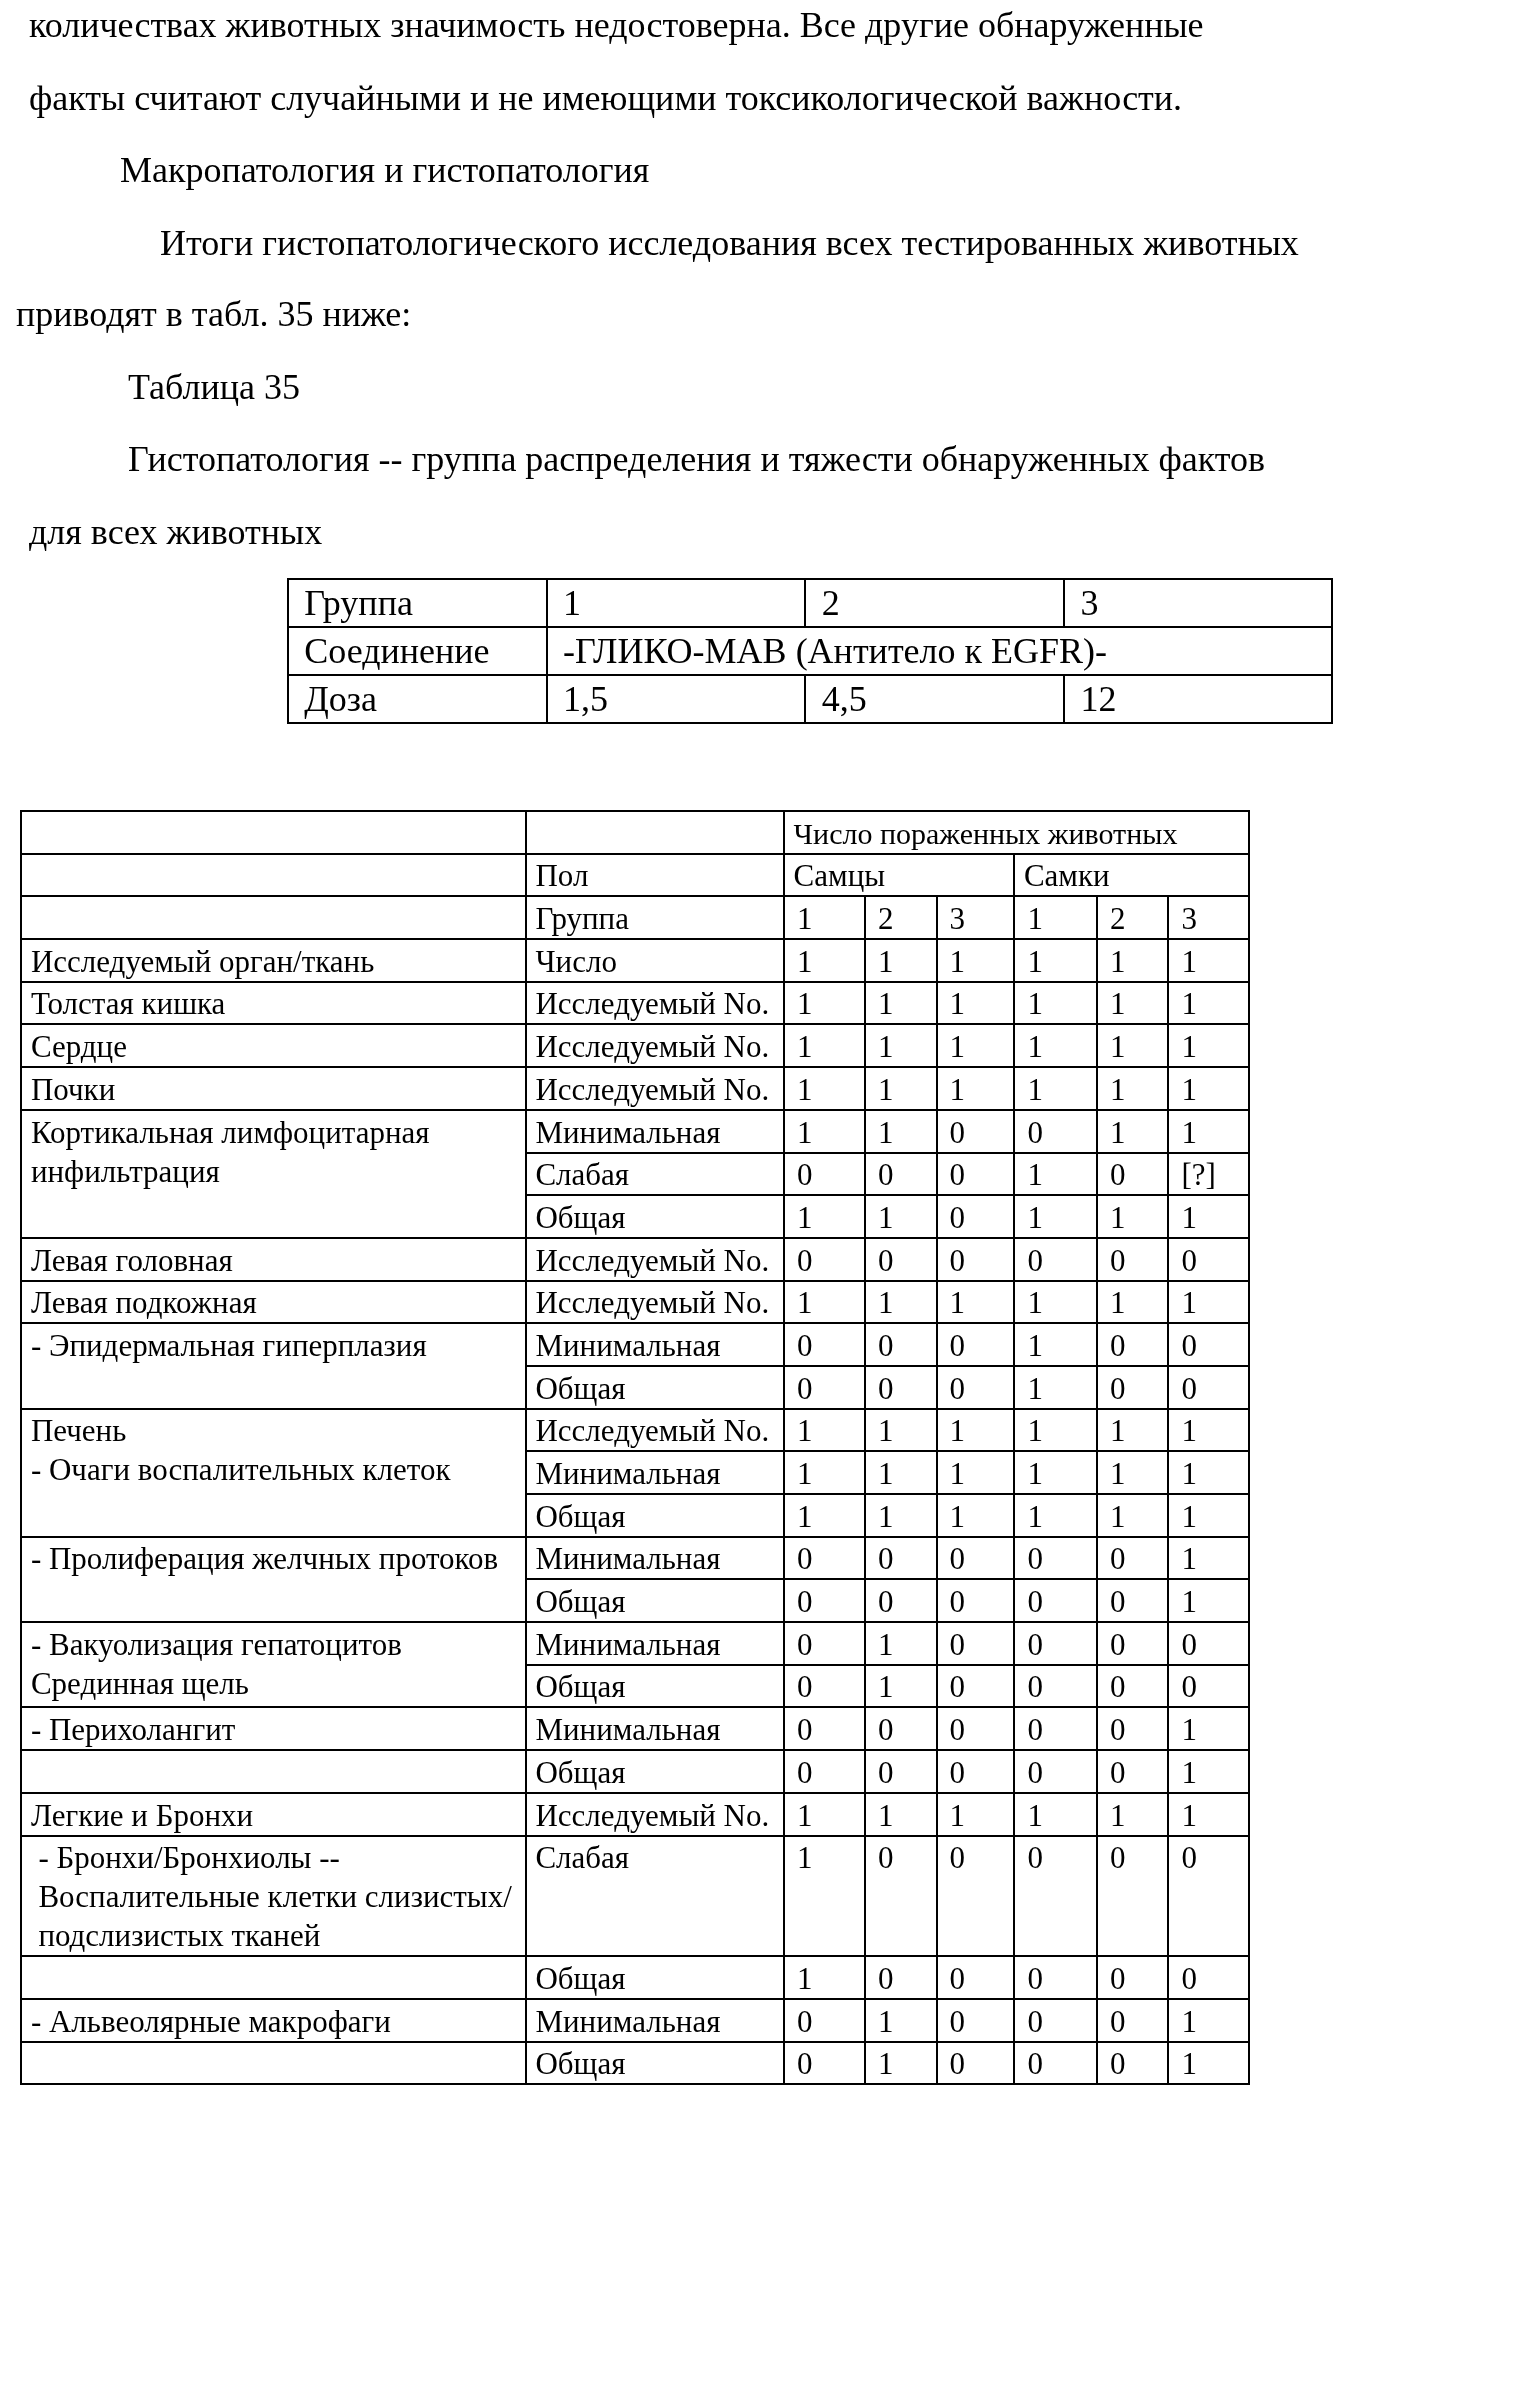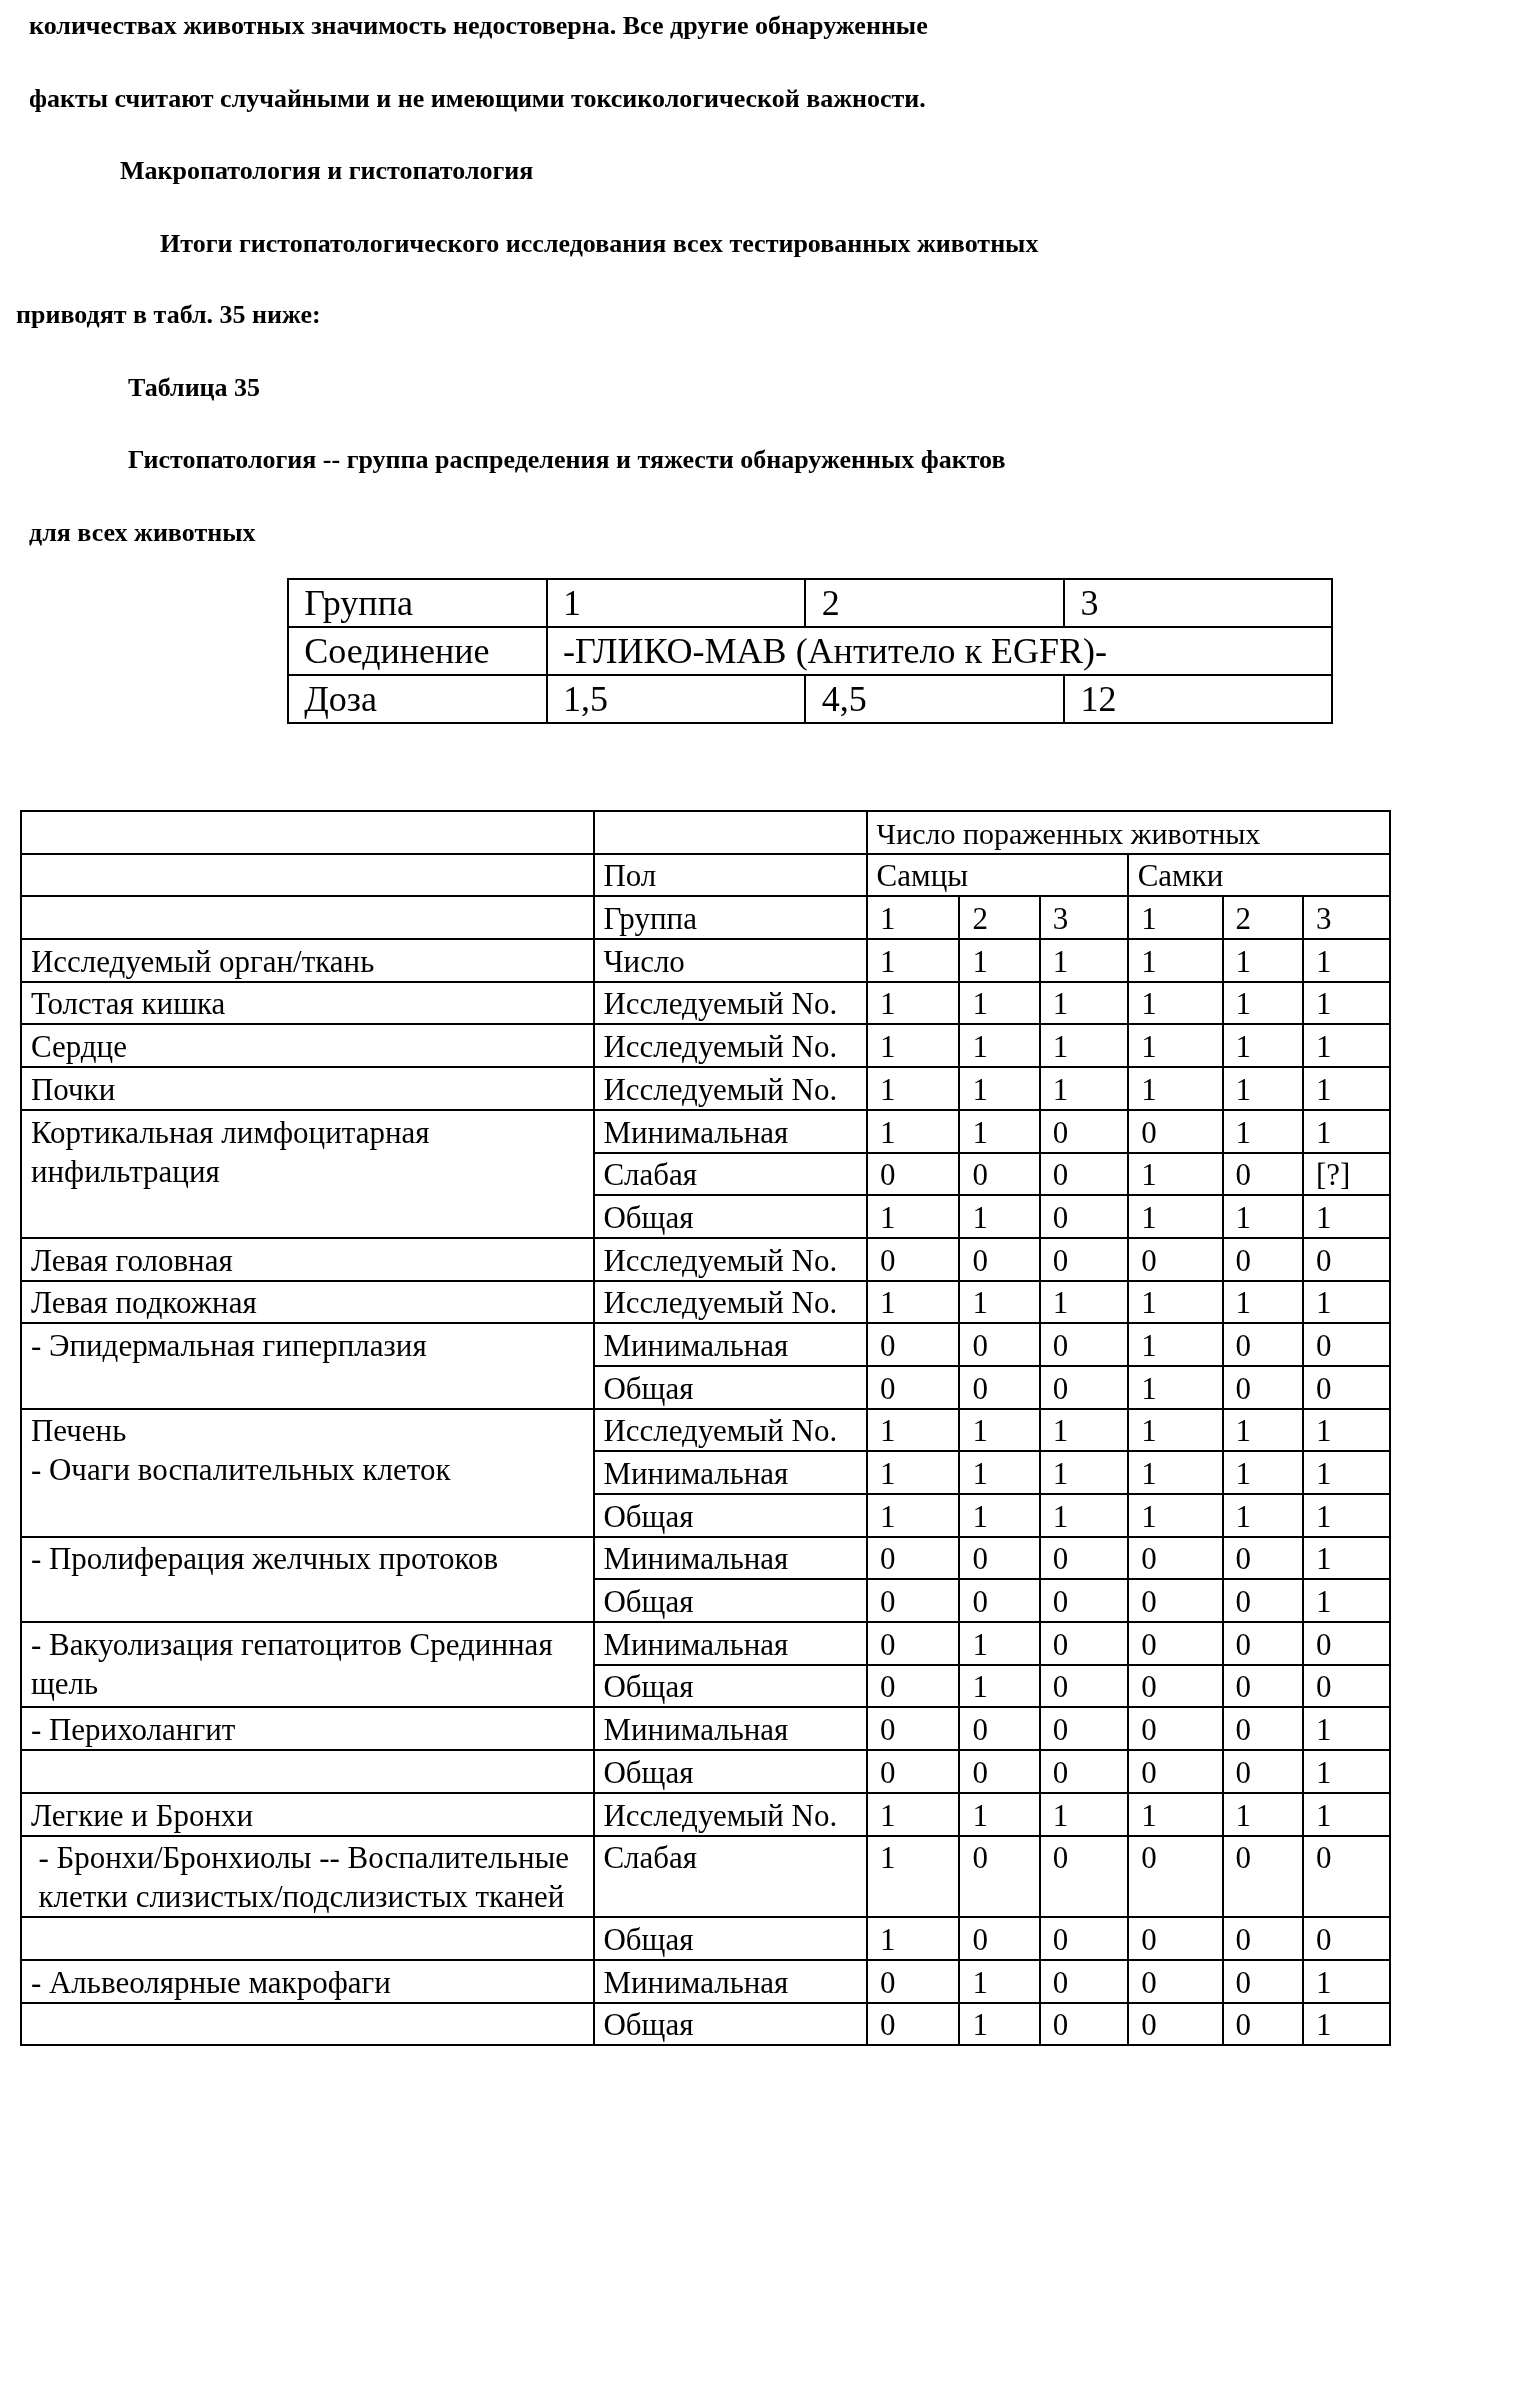--- a/index.html
+++ b/index.html
@@ -1,18 +1,18 @@
 <!DOCTYPE html>
 <html style="font-size:13.6px"><head>
 <meta charset="utf-8">
 <style>
   html,body{margin:0;padding:0;background:#fff;}
   body{width:1537px;height:2401px;position:relative;overflow:hidden;color:#000;
        font-family:"Liberation Serif","DejaVu Serif",serif;}
-  .p{position:absolute;font-size:26px;line-height:41px;white-space:nowrap;font-weight:bold;}
+  .p{position:absolute;font-size:36px;line-height:41px;white-space:nowrap;}
   table{border-collapse:collapse;position:absolute;}
   td{border:2.6px solid #000;font-size:31px;line-height:39px;vertical-align:top;padding:1.7px 8.5px 0 8.5px;}
   .t1 td{font-size:36px;line-height:46px;padding:0 15.3px;}
   .num{padding-left:12px;}
   .hdr{font-size:30px;}
 </style>
 </head>
 <body>
 
 <div class="p" style="left:29px;top:5.1px;">количествах животных значимость недостоверна. Все другие обнаруженные</div>
@@ -44,21 +44,21 @@
   </tr>
   <tr>
     <td>Доза</td>
     <td>1,5</td>
     <td>4,5</td>
     <td>12</td>
   </tr>
 </tbody>
   </table>
 
-<table id="histo" style="left:20.4px;top:810px;width:1371px;">
+<table id="histo" style="left:20.4px;top:810px;width:1230px;">
   <colgroup>
     <col style="width:570px">
       <col style="width:272px">
     <col style="width:92px">
       <col style="width:80px">
       <col style="width:88px">
     <col style="width:94px">
       <col style="width:80px">
       <col style="width:87px">
   </colgroup>

